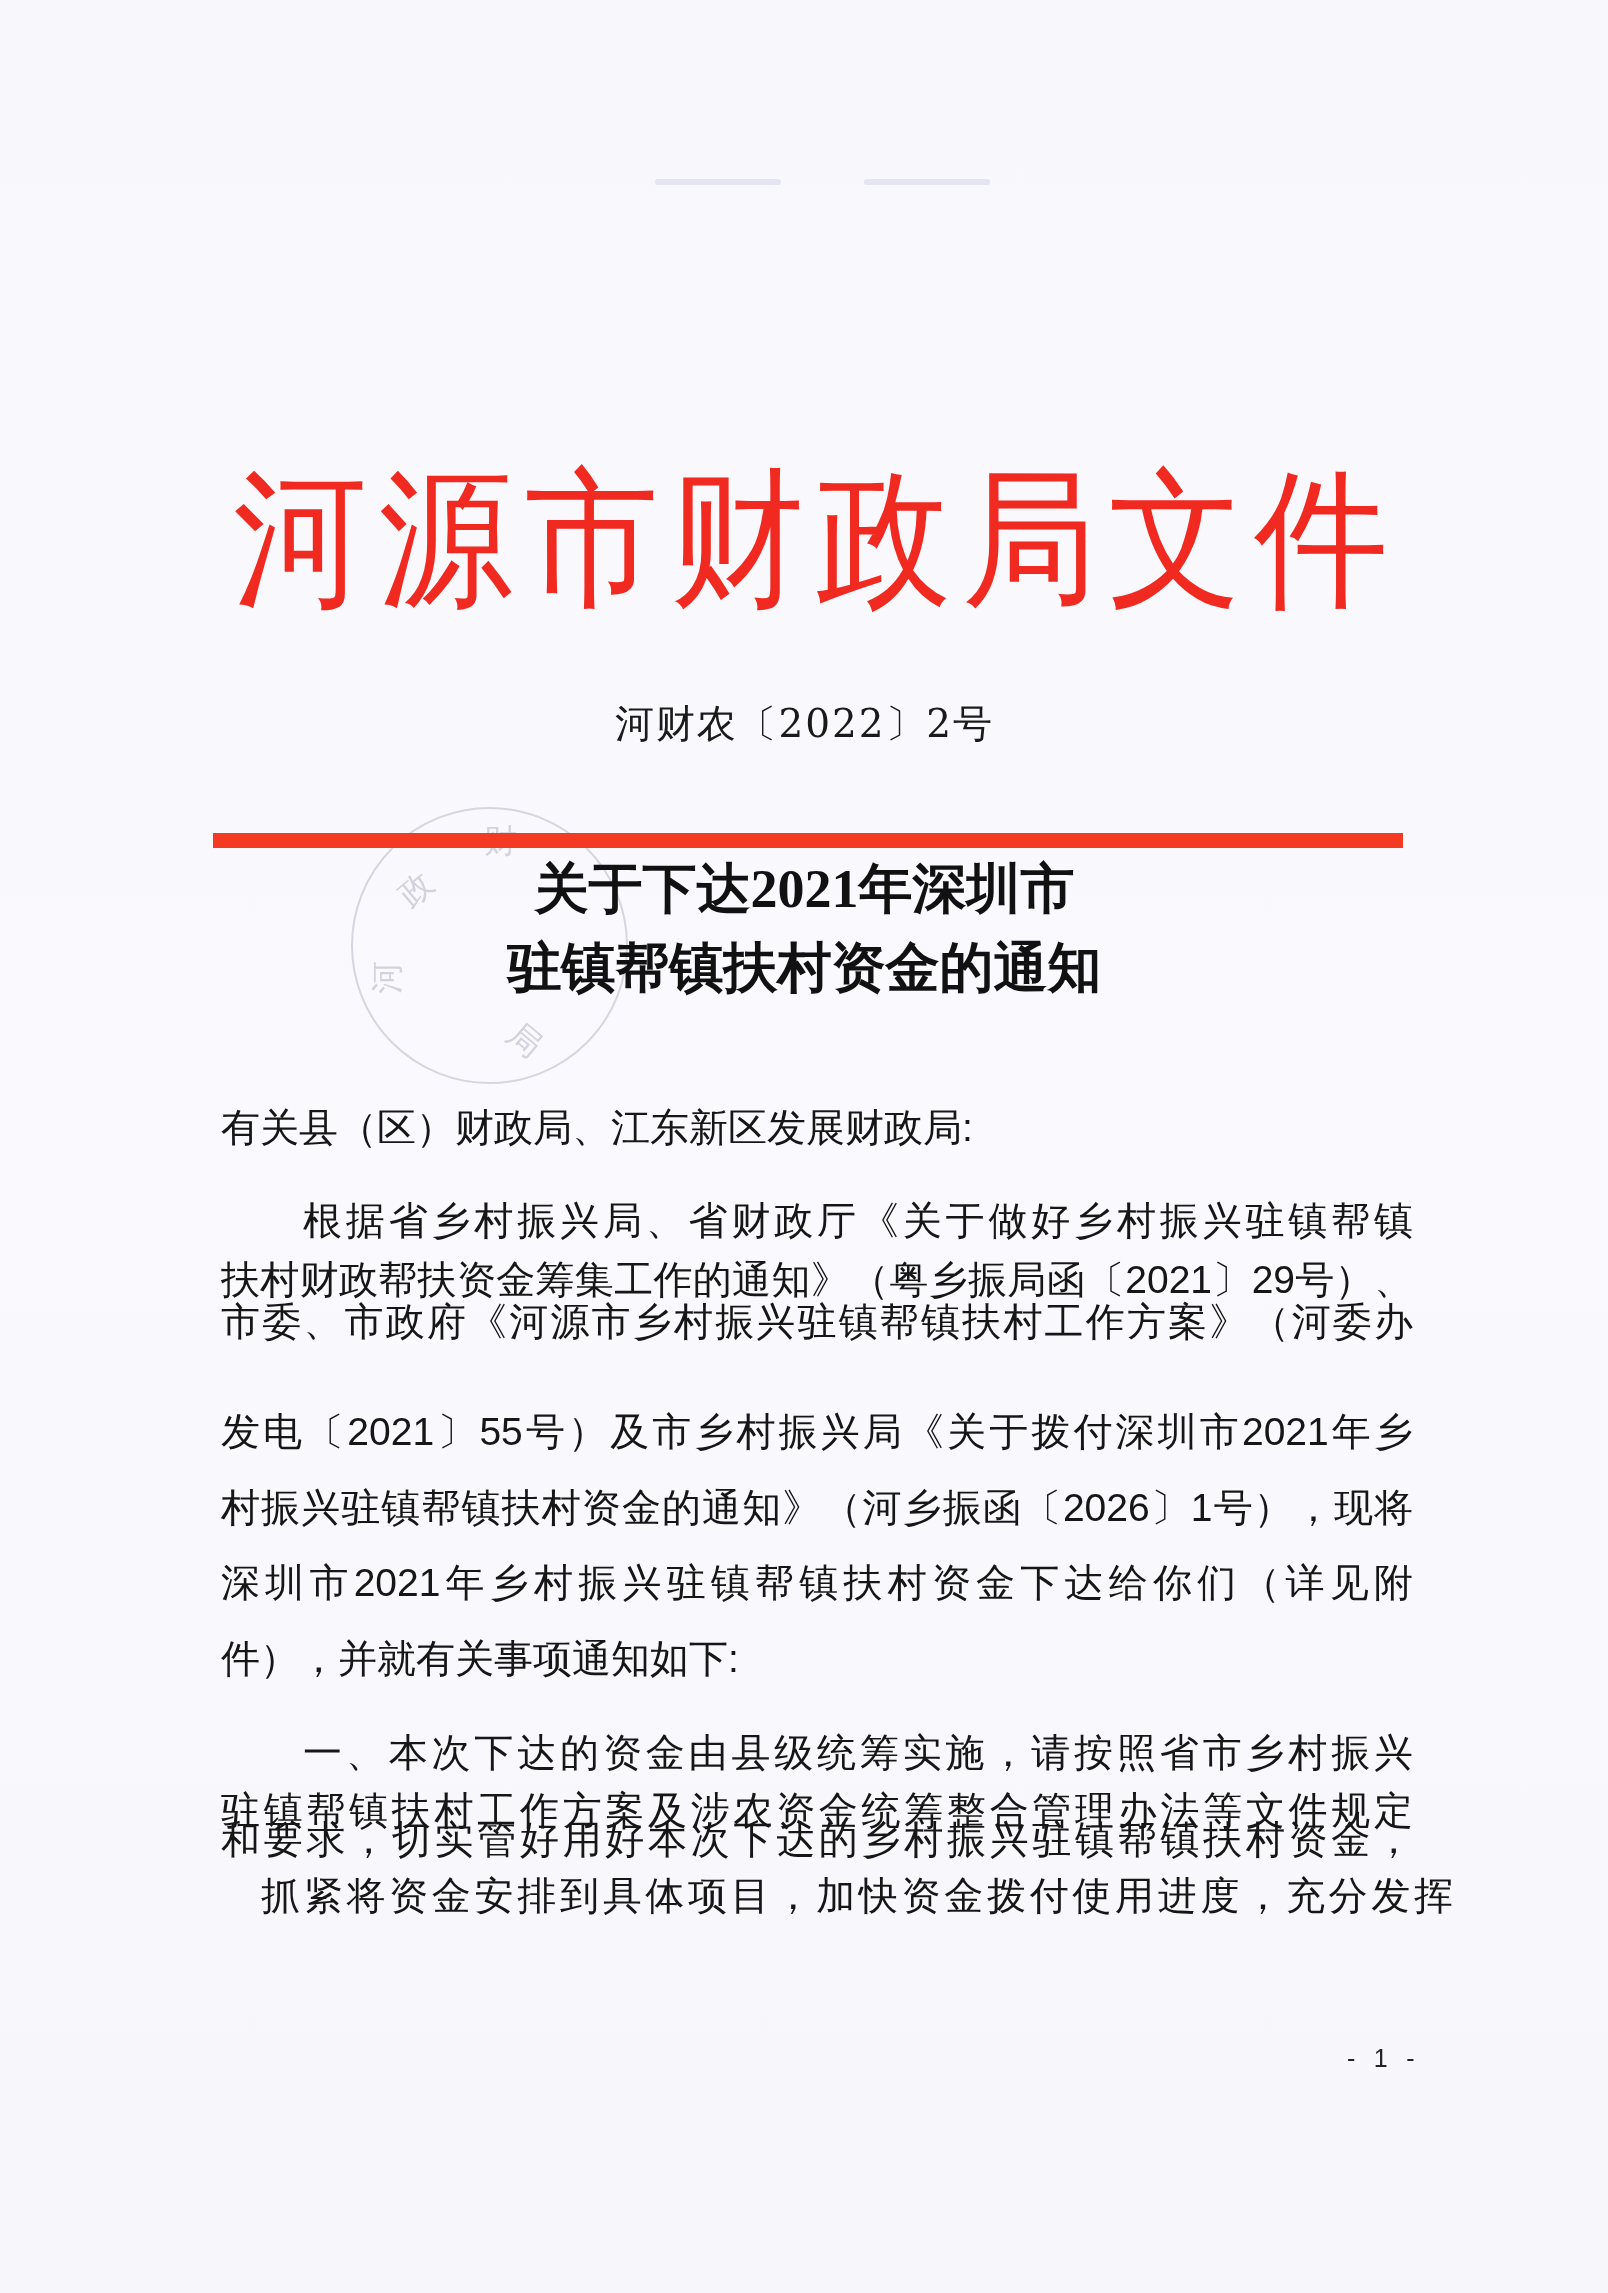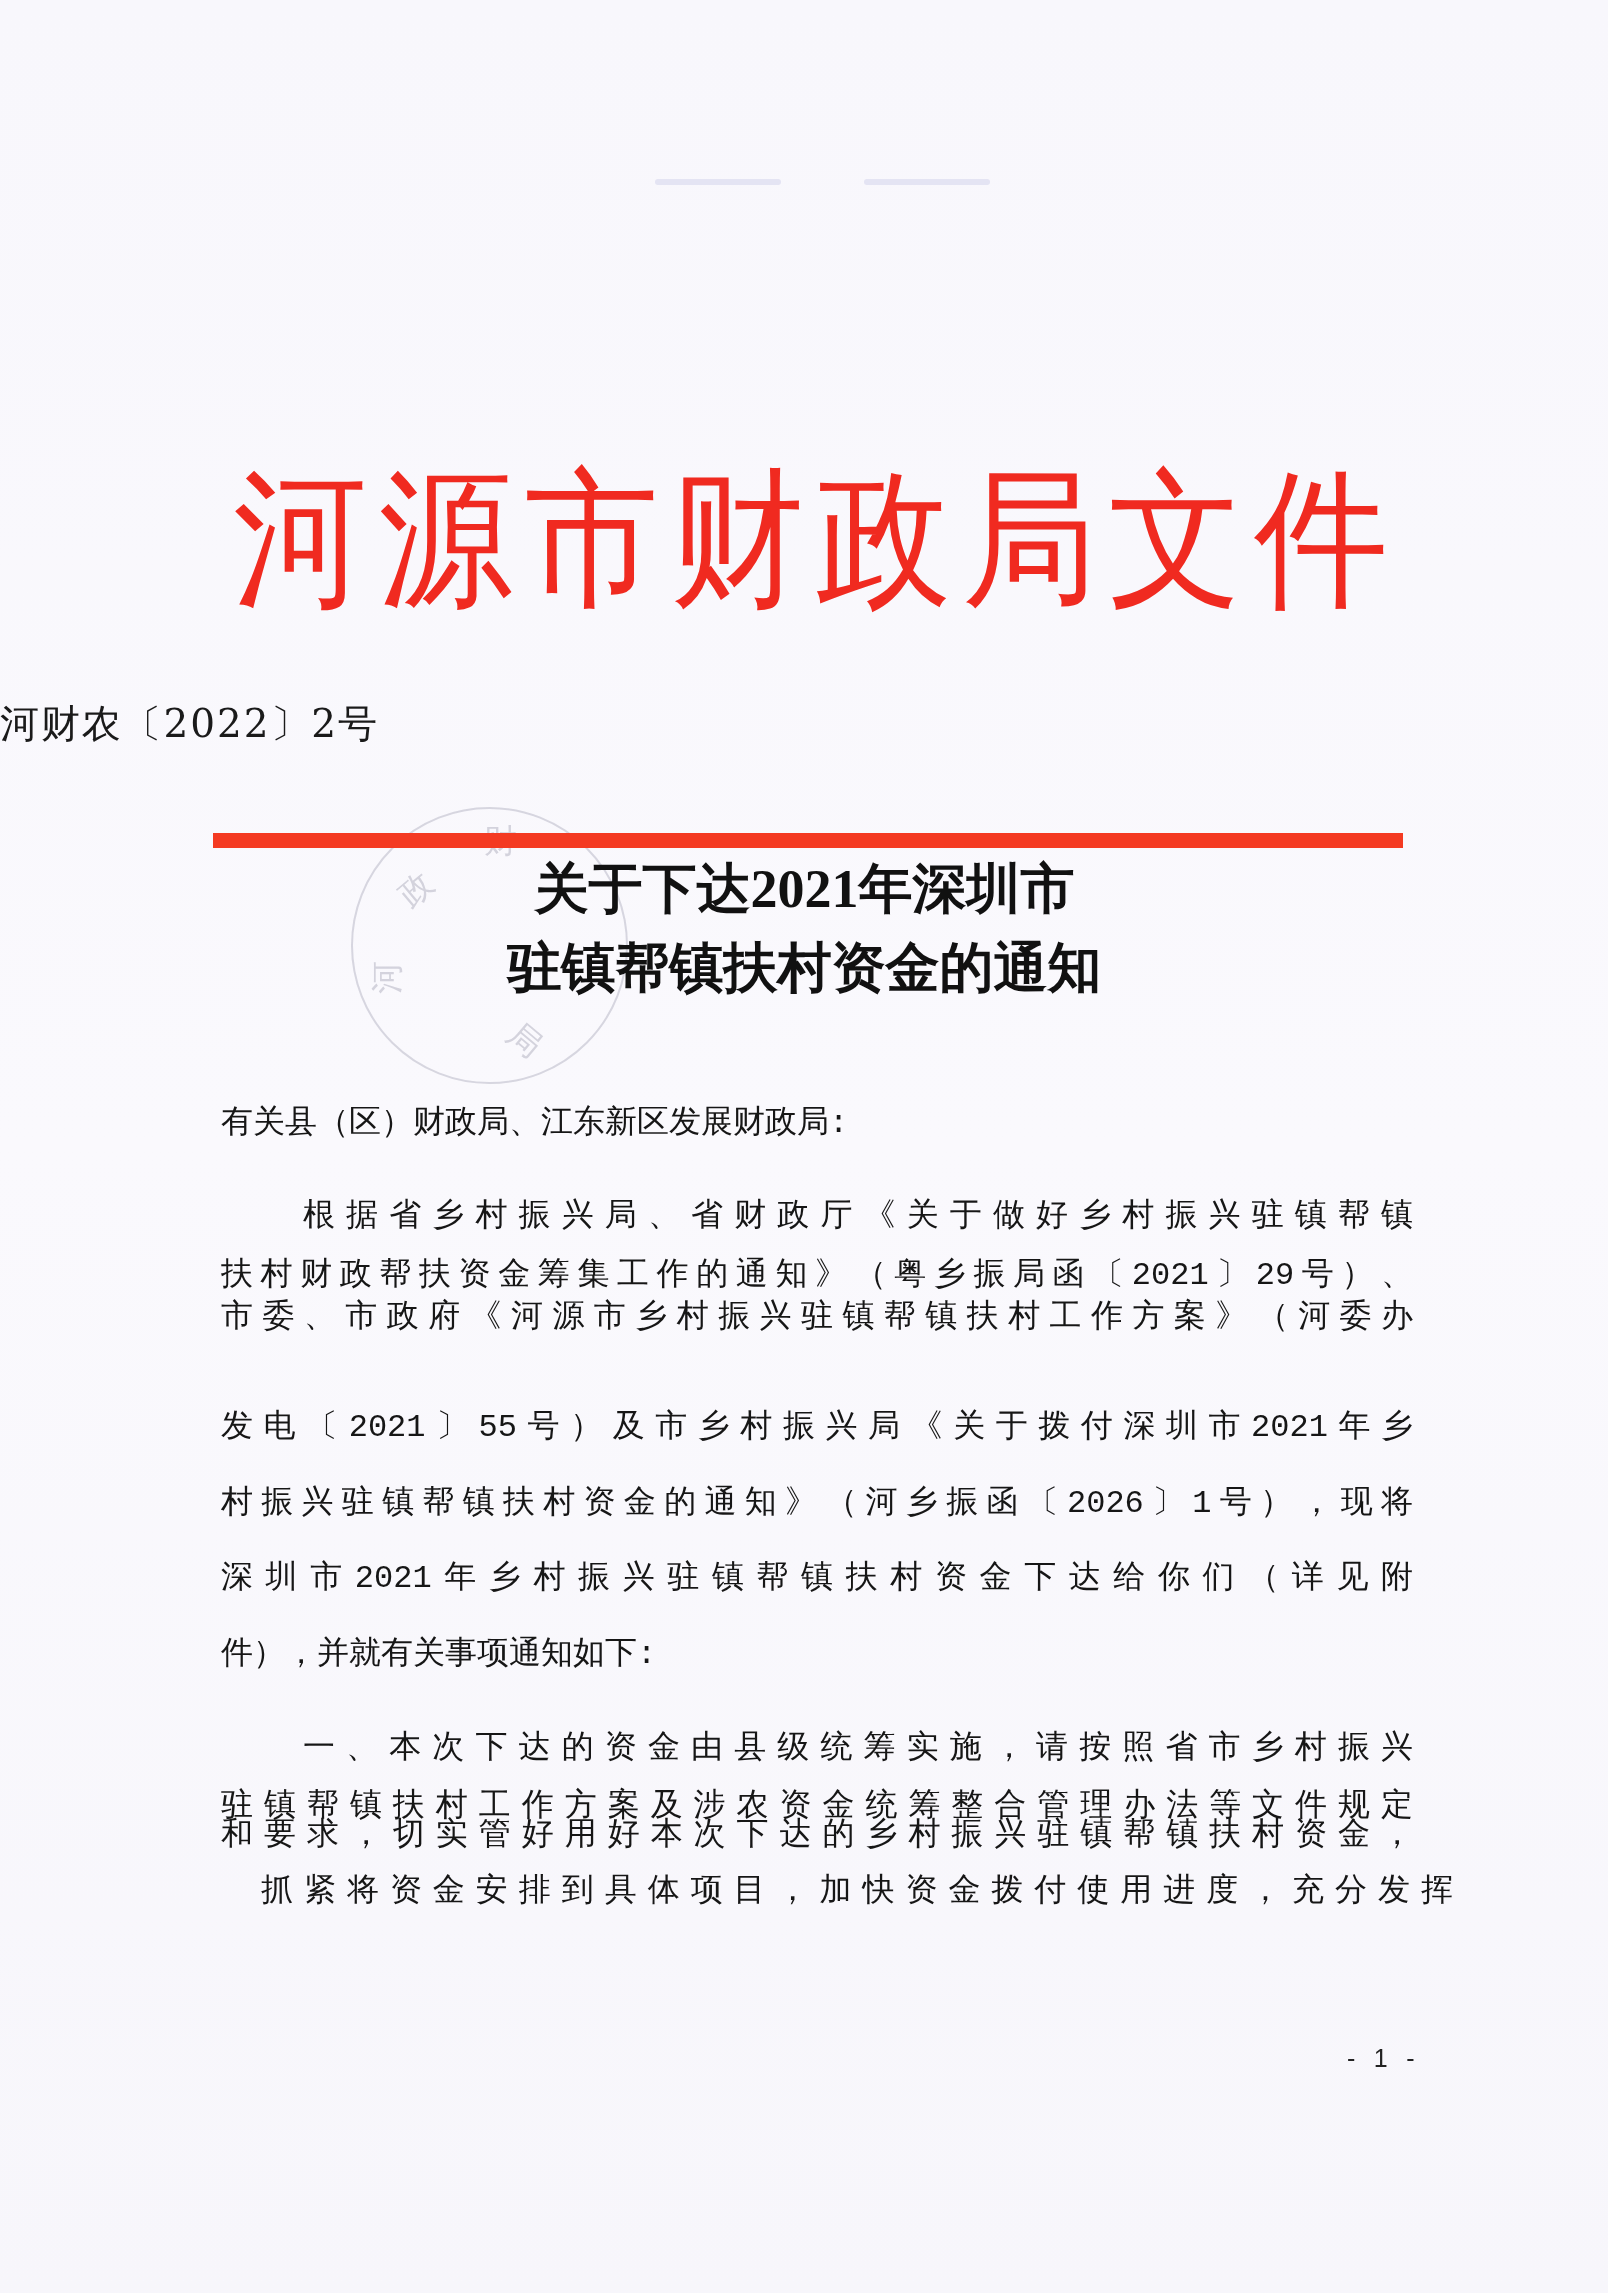--- a/index.html
+++ b/index.html
@@ -51,20 +51,21 @@
     .masthead span {
       display: inline-block;
       transform: scaleY(1.12);
     }
 
     .doc-number {
       position: absolute;
       left: 0;
       width: 1609px;
       top: 697px;
+      text-align: center;
       font-size: 39px;
       letter-spacing: 1.9px;
       color: #1a1a1a;
       font-family: "DejaVu Serif", "Liberation Serif", serif;
     }
 
     .red-rule {
       position: absolute;
       left: 213px;
       top: 833px;
@@ -101,22 +102,22 @@
       color: #111;
       line-height: 1;
     }
     .title.line1 { top: 862px; }
     .title.line2 { top: 941px; }
 
     .body-text {
       position: absolute;
       left: 221px;
       width: 1192px;
-      font-family: Liberation Mono, monospace;
-      font-size: 32px;
+      font-family: Liberation Sans, sans-serif;
+      font-size: 39px;
       color: #161616;
       line-height: 1;
       white-space: nowrap;
       text-align: justify;
       text-align-last: justify;
     }
     .body-text.short { text-align-last: left; }
     .body-text.indent { left: 303px; width: 1110px; margin-top: 17px; }
 
     .page-number {

